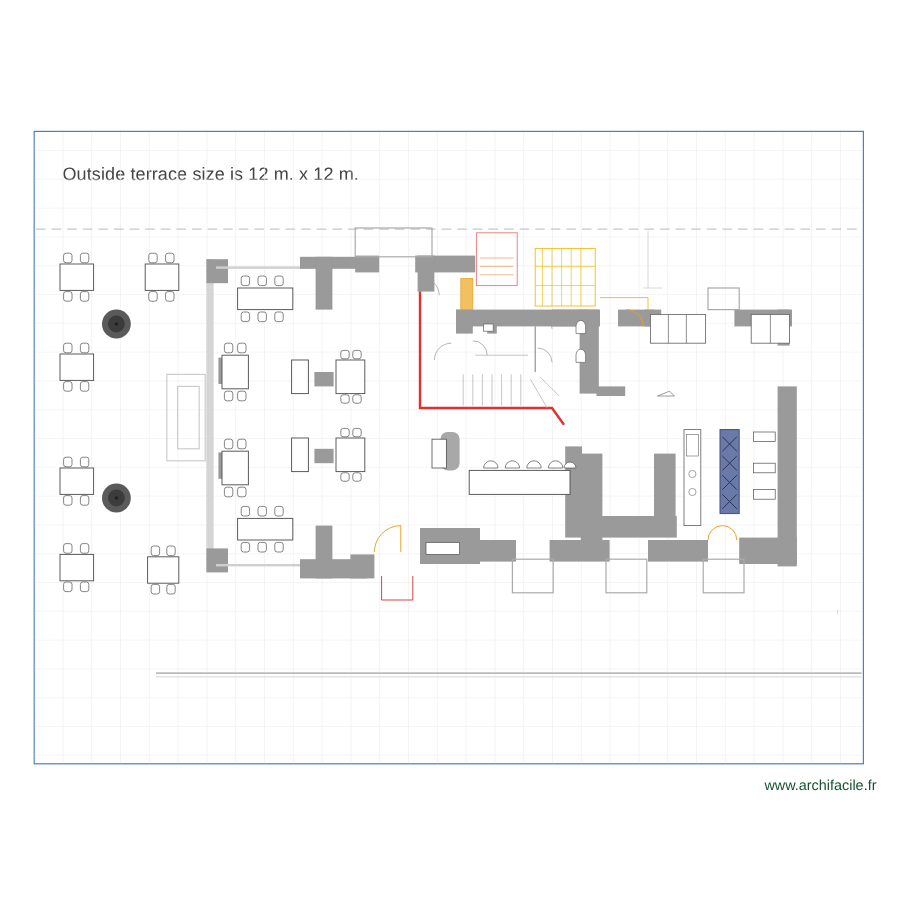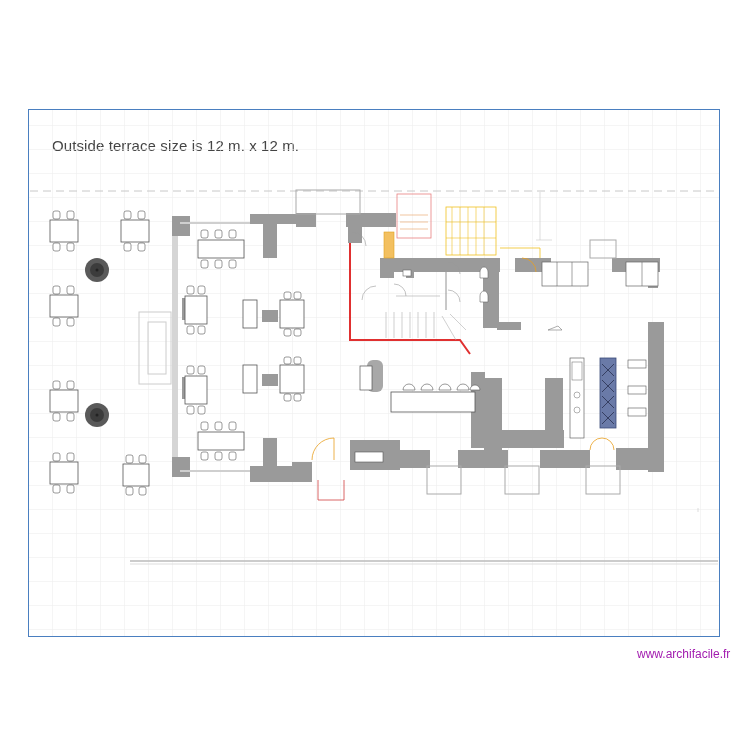--- a/index.html
+++ b/index.html
@@ -1,20 +1,20 @@
 <!DOCTYPE html>
 <html><head>
 <meta charset="utf-8">
 <style>
   html, body { margin: 0; padding: 0; background: #ffffff; }
   body { width: 750px; height: 750px; position: relative; overflow: hidden; font-family: "Liberation Sans", sans-serif; }
   .canvas { position: absolute; left: 0; top: 0; width: 750px; height: 750px; }
   .frame { position: absolute; left: 28px; top: 109px; width: 692px; height: 528px; border: 1px solid #4a7fc0; box-sizing: border-box; }
   .title { position: absolute; left: 52px; top: 137px; font-size: 15px; color: #444444; letter-spacing: 0.1px; }
-  .watermark { position: absolute; left: 637px; top: 647px; font-size: 12px; color: #a21caf; }
+  .watermark { position: absolute; left: 637px; top: 647px; font-size: 12px; color: #14532d; }
   svg { position: absolute; left: 0; top: 0; }
 </style>
 </head>
 <body>
 
 <div class="canvas">
   <div class="frame"></div>
   <div class="title">Outside terrace size is 12 m. x 12 m.</div>
   <div class="watermark">www.archifacile.fr</div>
 

